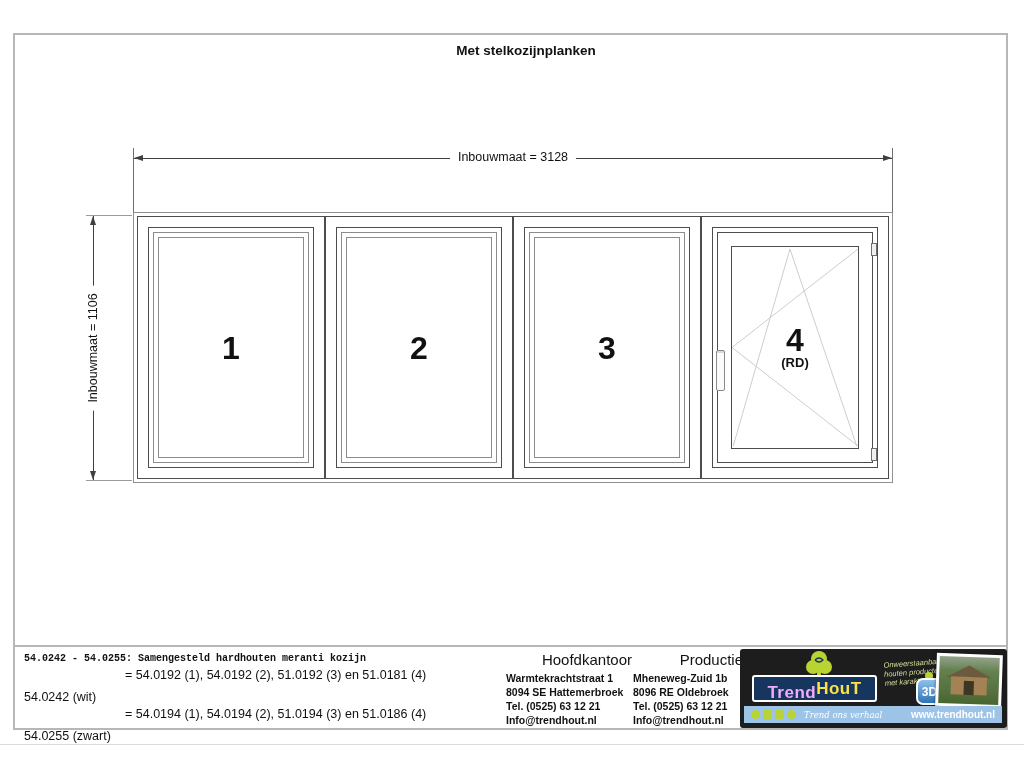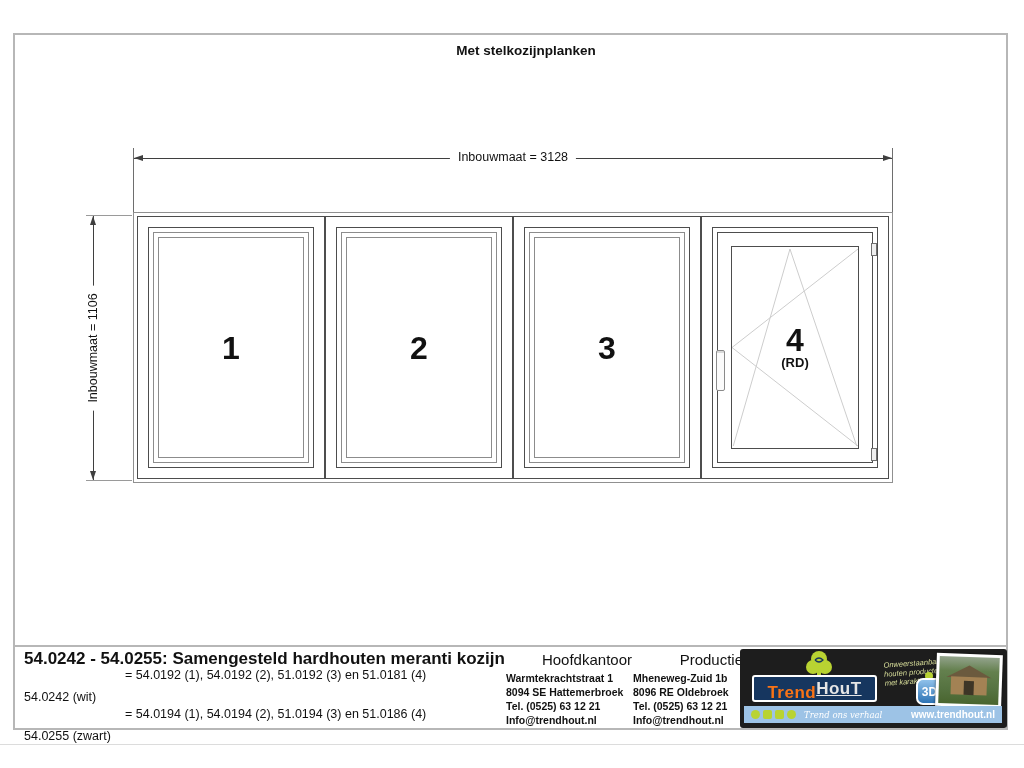--- a/index.html
+++ b/index.html
@@ -45,35 +45,35 @@
   .panel4-label { position:absolute; inset:0; display:flex; flex-direction:column; align-items:center; justify-content:center; }
   .panel-sub { font-weight:bold; font-size:13px; background:#fff; padding:0 3px;text-align:center; }
   .handle { position:absolute; left:14px; top:133px; width:9px; height:41px; border:1px solid #8a8a8a; background:#fbfbfb; border-radius:2px; box-shadow:inset 0 8px 0 -6px #d9d9d9; }
   .hinge { position:absolute; width:6px; height:13px; border:1px solid #6f6f6f; background:#efefef; }
   .hinge-top { right:11px; top:26px; }
   .hinge-bottom { right:11px; top:231px; }
 
   
   #footer-box { left:13px; top:645px; width:995px; height:85px; border:2px solid #b7b7b7; background:#fff; }
   #product-block { left:24px; top:650px; }
-  .product-title { font-weight:bold; font-size:17px; line-height:17px; }
+  .product-title { font-weight:bold; font-size:10px; line-height:17px;font-family:Liberation Mono, monospace; }
   .variant-row { display:flex; font-size:12.5px; line-height:16.5px; }
   .variant-label { width:101px;margin-top:22px; }
   .office-col { top:651px; }
   #hoofdkantoor { left:506px; width:126px; }
   #productie { left:633px; width:110px; }
   .office-heading { font-weight:normal; font-size:15px;text-align:right; }
   .office-line { font-weight:bold; font-size:10.5px; line-height:14px; }
   .office-lines { margin-top:3px; }
 
   
   #brand-block { left:740px; top:649px; width:267px; height:79px; background:#1d1d1d; border-radius:3px; overflow:hidden; }
   .brand-logo-box { position:absolute; left:12px; top:26px; width:125px; height:27px; background:#16365f; border:2px solid #fff; border-radius:3px; display:flex; align-items:center; justify-content:center; font-weight:bold; font-size:17px; letter-spacing:.5px; }
-  .txt-trend { color:#f97316;margin-top:8px; }
-  .txt-hout { color:#e5e5e5;text-decoration:underline; }
+  .txt-trend { color:#f0abfc;margin-top:8px; }
+  .txt-hout { color:#fde047; }
   .brand-tree { position:absolute; left:62px; top:2px; width:34px; height:26px; }
   .brand-tagline { position:absolute; left:144px; top:9px; width:78px; color:#d8de9a; font-size:7.5px; font-style:italic; line-height:9px; transform:rotate(-4deg); }
   .badge-3d { position:absolute; left:176px; top:29px; width:27px; height:27px; background:linear-gradient(#8fc1ea,#2e74b5); border:2px solid #fff; border-radius:7px; color:#fff; font-weight:bold; font-size:12px; display:flex; align-items:center; justify-content:center; }
   .badge-tree { position:absolute; left:183px; top:23px; width:12px; height:9px; }
   .brand-photo { position:absolute; left:196px; top:5px; width:66px; height:53px; background:#fff; padding:3px; transform:rotate(2deg); box-shadow:0 0 3px rgba(0,0,0,.6); }
   .photo-scene { position:relative; width:100%; height:100%; background:linear-gradient(180deg,#93a38c 0%,#64804e 30%,#557240 70%,#49652f 100%); overflow:hidden; }
   .cabin-roof { position:absolute; left:12%; top:18%; width:76%; height:26%; background:#6b5a3e; clip-path:polygon(0 100%,50% 0,100% 100%); }
   .cabin-body { position:absolute; left:20%; top:42%; width:60%; height:38%; background:#a38254; }
   .cabin-door { position:absolute; left:42%; top:52%; width:16%; height:28%; background:#3d3526; }
   .brand-bar { position:absolute; left:4px; bottom:5px; width:258px; height:17px; background:#9dc3e6; display:flex; align-items:center; padding:0 7px; gap:3px; }

